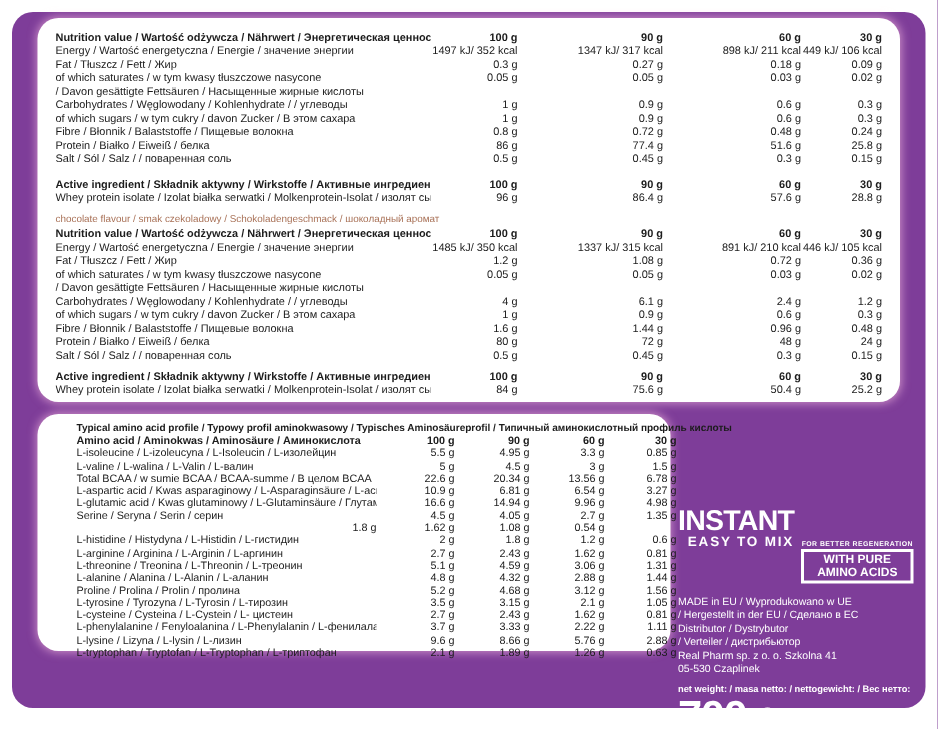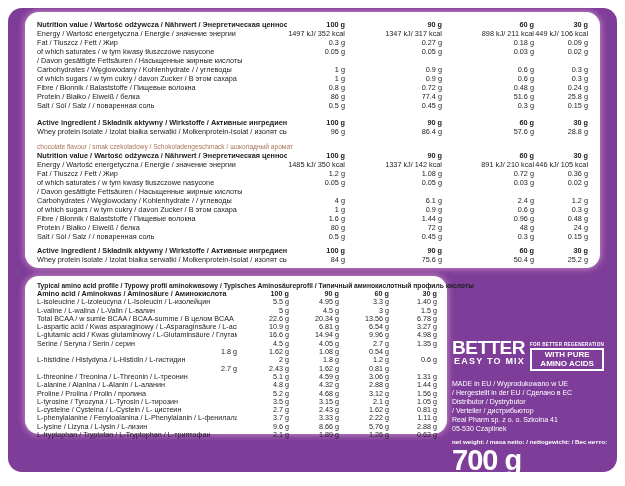--- a/index.html
+++ b/index.html
@@ -11,37 +11,37 @@
   .label-bg{
     position:absolute;left:8px;top:8px;width:609px;height:464px;
     background:#7e3d99;border-radius:14px;
   }
   .card{
     position:absolute;background:#ffffff;border-radius:14px;
     box-shadow:0 0 6px 1px rgba(255,195,230,.55);
     box-sizing:border-box;
   }
   .card1{left:25px;top:12px;width:575px;height:256px;padding:8px 12px 6px 12px;}
-  .card2{left:25px;top:276px;width:422px;height:158px;padding:5px 12px;}
+  .card2{left:25px;top:276px;width:422px;height:158px;padding:5px 26px;}
 
   .nrow{display:grid;grid-template-columns:250px 58px 97px 92px 54px;font-size:7.3px;line-height:9px;}
   .arow{display:grid;grid-template-columns:200px 52px 50px 50px 48px;font-size:7.2px;line-height:8.3px;}
   .lab{text-align:left;white-space:nowrap;overflow:hidden;}
   .val{text-align:right;white-space:nowrap;}
   .b{font-weight:bold;}
   .mt8{margin-top:8px;}
   .mt5{margin-top:5px;}
   .choc{font-size:6.6px;line-height:8px;margin-top:7px;white-space:nowrap;}
   .amino-title{font-size:6.7px;line-height:9px;font-weight:bold;text-align:center;white-space:nowrap;}
 
   .panel{position:absolute;left:452px;top:340px;width:166px;color:#ffffff;}
   .instant-row{display:flex;align-items:flex-start;gap:5px;}
   .instant-name{font-size:19px;font-weight:bold;line-height:16px;letter-spacing:-0.5px;}
   .instant-sub{font-size:9px;font-weight:bold;letter-spacing:1.2px;line-height:10px;text-align:right;}
-  .badge{margin-top:2px;}
+  .badge{margin-top:20px;}
   .badge-top{font-size:4.6px;font-weight:bold;letter-spacing:.3px;text-align:center;line-height:6px;}
   .badge-box{border:2px solid #fff;padding:1px 3px;font-size:8px;font-weight:bold;text-align:center;line-height:8.5px;}
   .info{font-size:7px;line-height:9px;margin-top:8px;}
   .net-label{font-size:6.2px;font-weight:bold;margin-top:5px;line-height:8px;}
   .net-value{font-size:29px;font-weight:bold;line-height:28px;letter-spacing:-1px;}
 </style>
 </head>
 <body>
 
 <div class="label-bg" style="background: rgb(126, 61, 153);"></div>
@@ -142,21 +142,21 @@
     <span class="lab">Nutrition value / Wartość odżywcza / Nährwert / Энергетическая ценность</span>
     <span class="val">100 g</span>
     <span class="val">90 g</span>
     <span class="val">60 g</span>
     <span class="val">30 g</span>
   </div>
   <div id="t2-body">
       <div class="nrow">
         <span class="lab">Energy / Wartość energetyczna / Energie / значение энергии</span>
         <span class="val">1485 kJ/ 350 kcal</span>
-        <span class="val">1337 kJ/ 142 kcal</span>
+        <span class="val">1337 kJ/ 315 kcal</span>
         <span class="val">891 kJ/ 210 kcal</span>
         <span class="val">446 kJ/ 105 kcal</span>
       </div>
       <div class="nrow">
         <span class="lab">Fat / Tłuszcz / Fett / Жир</span>
         <span class="val">1.2 g</span>
         <span class="val">1.08 g</span>
         <span class="val">0.72 g</span>
         <span class="val">0.36 g</span>
       </div>
@@ -235,21 +235,21 @@
     <span class="val">90 g</span>
     <span class="val">60 g</span>
     <span class="val">30 g</span>
   </div>
   <div id="amino-body">
       <div class="arow">
         <span class="lab">L-isoleucine / L-izoleucyna / L-Isoleucin / L-изолейцин</span>
         <span class="val">5.5 g</span>
         <span class="val">4.95 g</span>
         <span class="val">3.3 g</span>
-        <span class="val">1.40 g</span>
+        <span class="val">0.85 g</span>
       </div>
       <div class="arow">
         <span class="lab">L-valine / L-walina / L-Valin / L-валин</span>
         <span class="val">5 g</span>
         <span class="val">4.5 g</span>
         <span class="val">3 g</span>
         <span class="val">1.5 g</span>
       </div>
       <div class="arow">
         <span class="lab">Total BCAA  / w sumie BCAA / BCAA-summe / В целом BCAA</span>
@@ -286,20 +286,21 @@
         <span class="val">0.54 g</span>
       </div>
       <div class="arow">
         <span class="lab">L-histidine / Histydyna / L-Histidin / L-гистидин</span>
         <span class="val">2 g</span>
         <span class="val">1.8 g</span>
         <span class="val">1.2 g</span>
         <span class="val">0.6 g</span>
       </div>
       <div class="arow">
+        <span class="lab">L-arginine / Arginina / L-Arginin / L-аргинин</span>
         <span class="val">2.7 g</span>
         <span class="val">2.43 g</span>
         <span class="val">1.62 g</span>
         <span class="val">0.81 g</span>
       </div>
       <div class="arow">
         <span class="lab">L-threonine / Treonina / L-Threonin / L-треонин</span>
         <span class="val">5.1 g</span>
         <span class="val">4.59 g</span>
         <span class="val">3.06 g</span>
@@ -353,21 +354,21 @@
         <span class="val">1.89 g</span>
         <span class="val">1.26 g</span>
         <span class="val">0.63 g</span>
       </div>
     </div>
 </div>
 
 <div class="panel">
   <div class="instant-row">
     <div>
-      <div class="instant-name">BETTER</div>
+      <div class="instant-name">INSTANT</div>
       <div class="instant-sub">EASY TO MIX</div>
     </div>
     <div class="badge">
       <div class="badge-top">FOR BETTER REGENERATION</div>
       <div class="badge-box">
         <div>WITH PURE</div>
         <div>AMINO ACIDS</div>
       </div>
     </div>
   </div>

